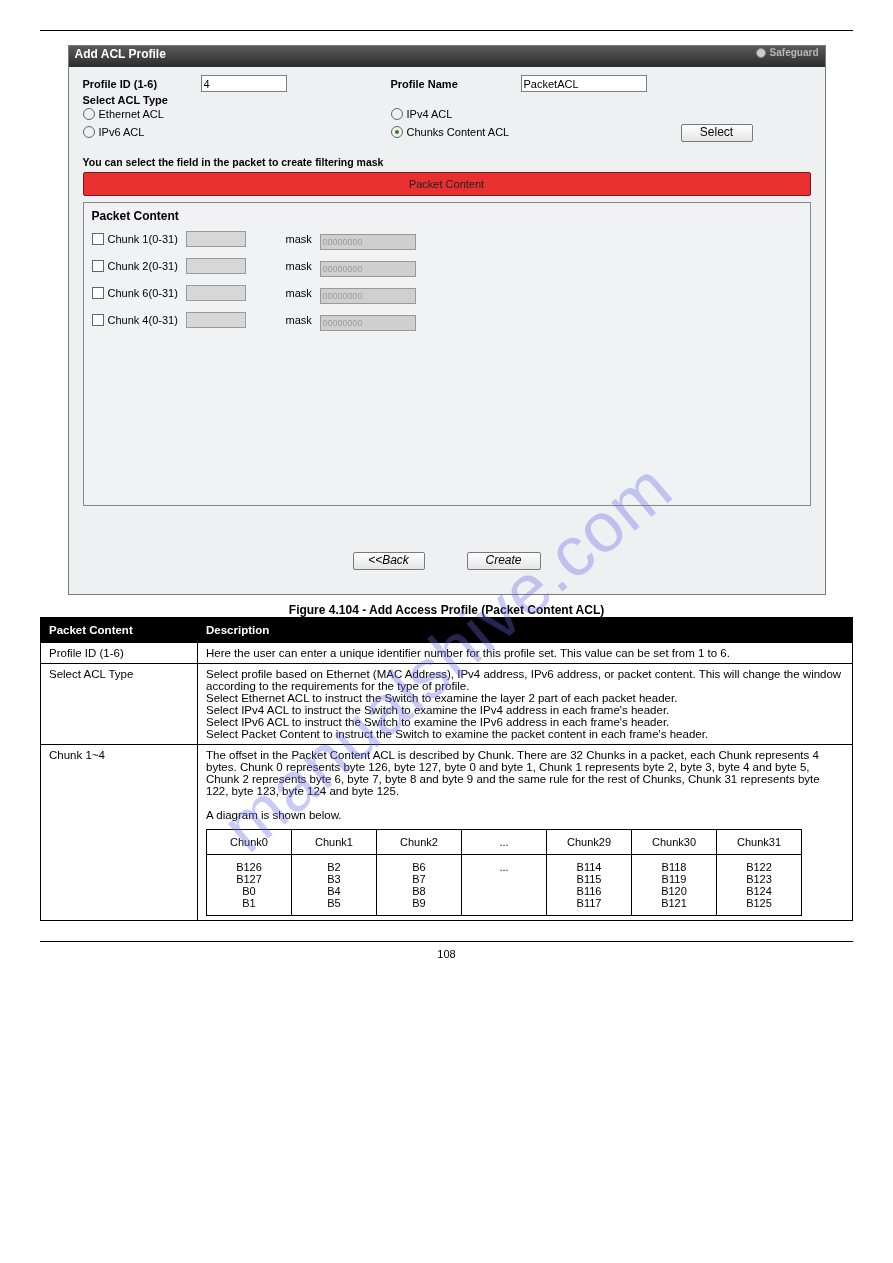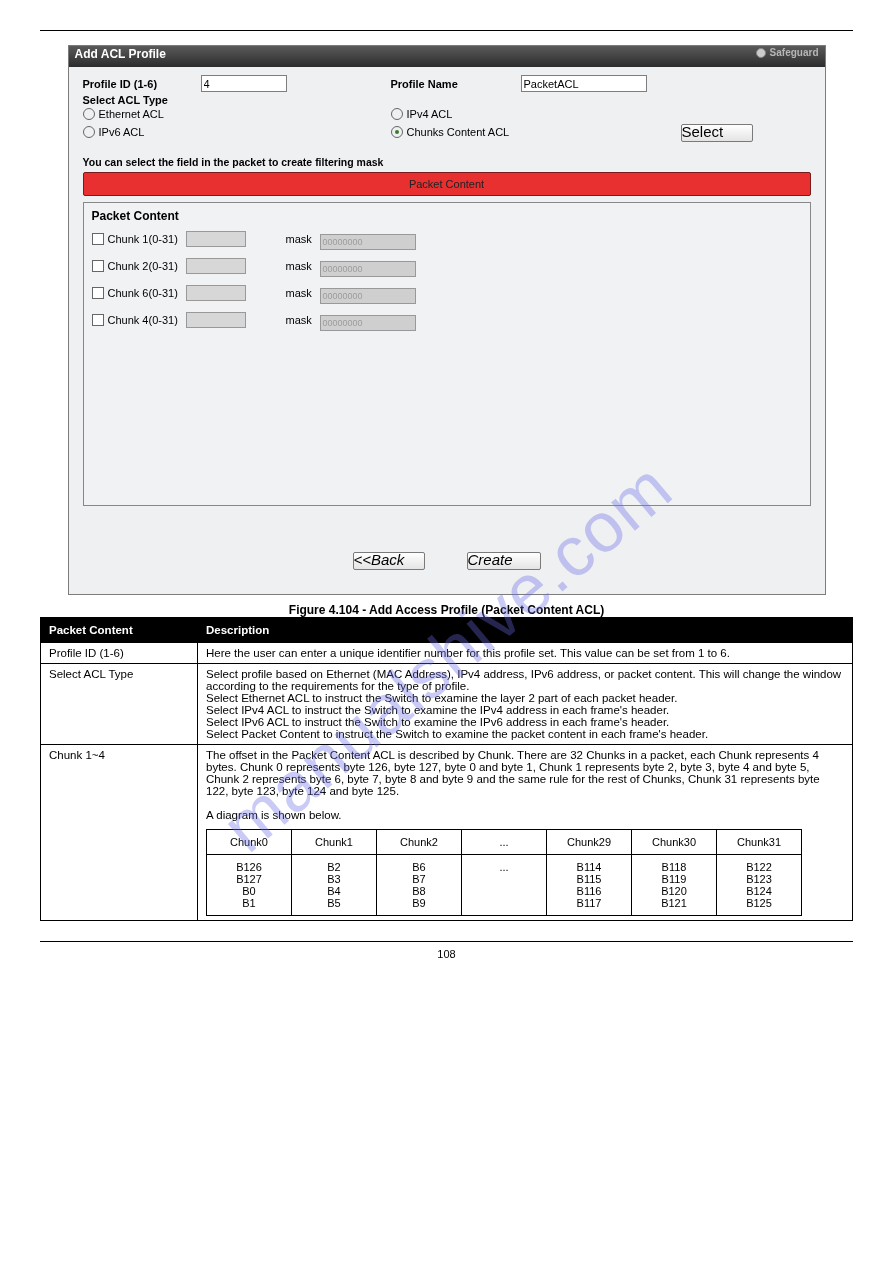--- a/index.html
+++ b/index.html
@@ -18,21 +18,21 @@
   .col1{width:118px;}
   .col2{width:190px;}
   .col3{width:130px;font-weight:bold;}
   .col4{width:130px;}
   input.txt{border:1px solid #7e7e7e;height:15px;font-size:11px;padding:0 2px;background:#fff;}
   .txt.small{width:80px;}
   .txt.med{width:120px;}
   .radio-row{display:flex;align-items:center;margin-bottom:2px;}
   .radio-dot{width:10px;height:10px;border:1px solid #666;border-radius:50%;margin-right:4px;display:inline-flex;align-items:center;justify-content:center;}
   .radio-dot.sel::after{content:"";width:4px;height:4px;background:#3a7a2a;border-radius:50%;}
-  .btn{display:inline-block;border:1px solid #7a7a7a;background:linear-gradient(#fff,#e4e4e4);height:16px;line-height:14px;font-size:15px;border-radius:2px;}
+  .btn{display:inline-block;border:1px solid #7a7a7a;background:linear-gradient(#fff,#e4e4e4);height:16px;line-height:14px;font-size:12px;text-align:center;border-radius:2px;}
   .btn.select{width:70px;}
   .btn.back{width:70px;}
   .btn.create{width:72px;}
   .instr{font-weight:bold;font-size:10.5px;margin:6px 0 4px 14px;}
   .redband{background:#e83030;color:#222;margin:0 14px;border:1px solid #7a1b1b;border-radius:2px;height:22px;display:flex;align-items:center;justify-content:center;font-size:11px;}
   .content-box{border:1px solid #888;margin:6px 14px 0 14px;background:#f0f2f4;height:290px;padding:6px 8px;}
   .content-box .hdr{font-weight:bold;font-size:12px;margin-bottom:4px;}
   .chunk-row{display:flex;align-items:center;margin-bottom:4px;}
   .chk{width:10px;height:10px;border:1px solid #666;background:#fff;margin-right:4px;}
   .chunk-lbl{width:78px;}

